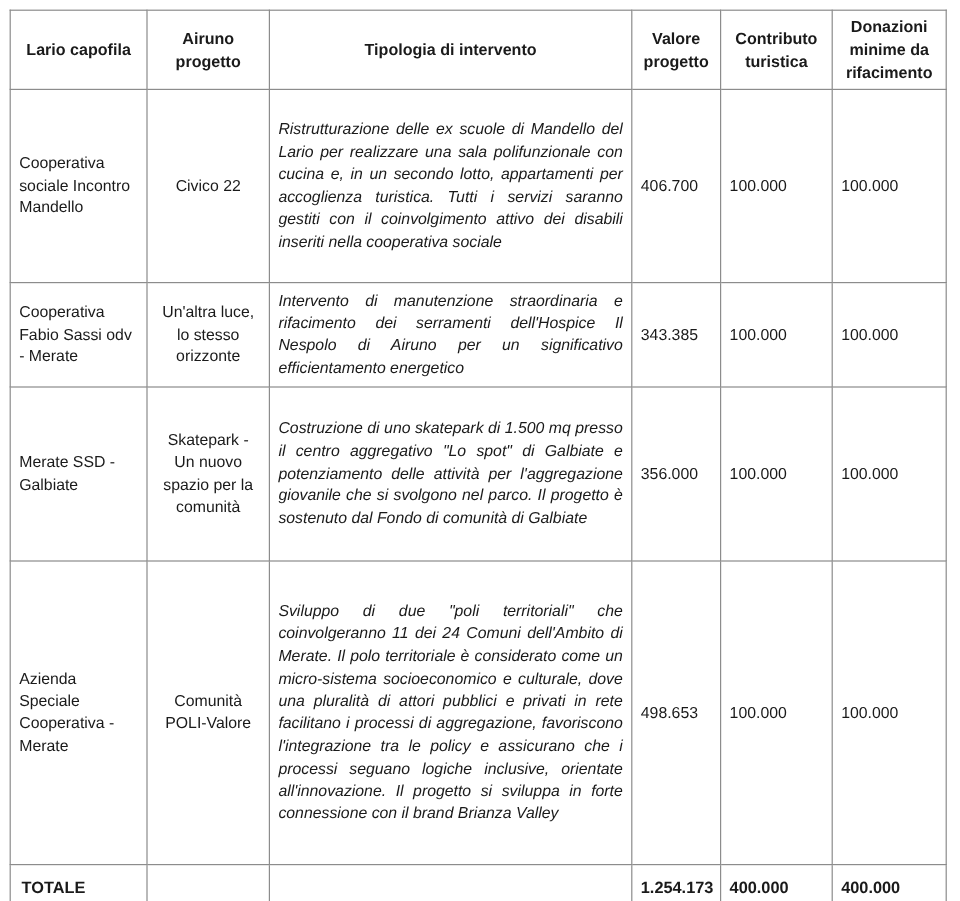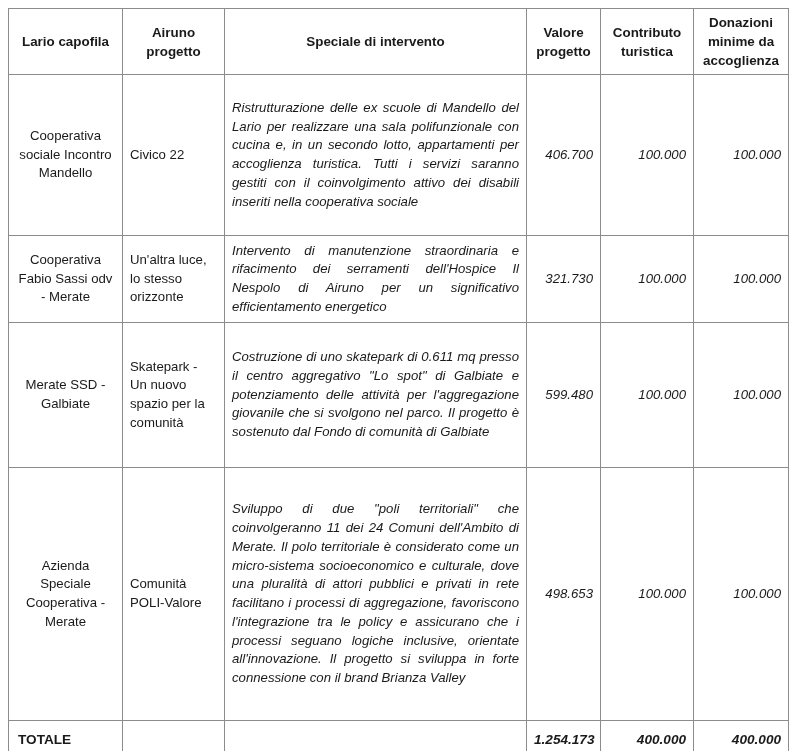--- a/index.html
+++ b/index.html
@@ -53,41 +53,40 @@
 
   
   col.c-ente      { width: 114px; }
   col.c-titolo    { width: 102px; }
   col.c-tipologia { width: 302px; }
   col.c-valore    { width: 74px; }
   col.c-contrib   { width: 93px; }
   col.c-donaz     { width: 95px; }
 
   td.cell-ente {
-    text-align: center;
+    text-align: left;
     padding-left: 9px;
     padding-right: 5px;
   }
   td.cell-titolo {
-    text-align: left;
+    text-align: center;
     padding-left: 9px;
     padding-right: 5px;
   }
   td.cell-tipologia {
     text-align: justify;
     text-align-last: left;
     padding-left: 8px;
     padding-right: 8px;
     hyphens: none;
     font-style: italic;
   }
   td.cell-num {
-    text-align: right;
+    text-align: left;
     white-space: nowrap;
-    font-style: italic;
   }
 
   tr.total-row td {
     font-weight: bold;
     height: 30px;
     padding-top: 4px;
     padding-bottom: 4px;
   }
   tr.total-row td.cell-ente {
     text-align: left;
@@ -121,62 +120,62 @@
     <thead>
       <tr>
         <th>
           <span>Lario capofila</span>
         </th>
         <th>
           <span>Airuno</span><br>
           <span>progetto</span>
         </th>
         <th>
-          <span>Speciale di intervento</span>
+          <span>Tipologia di intervento</span>
         </th>
         <th>
           <span>Valore</span><br>
           <span>progetto</span>
         </th>
         <th>
           <span>Contributo</span><br>
           <span>turistica</span>
         </th>
         <th>
           <span>Donazioni</span><br>
           <span>minime da</span><br>
-          <span>accoglienza</span>
+          <span>rifacimento</span>
         </th>
       </tr>
     </thead>
 
     <tbody>
       <tr class="row-1">
         <td class="cell-ente">Cooperativa sociale Incontro Mandello</td>
         <td class="cell-titolo">Civico 22</td>
         <td class="cell-tipologia">Ristrutturazione delle ex scuole di Mandello del Lario per realizzare una sala polifunzionale con cucina e, in un secondo lotto, appartamenti per accoglienza turistica. Tutti i servizi saranno gestiti con il coinvolgimento attivo dei disabili inseriti nella cooperativa sociale</td>
         <td class="cell-num">406.700</td>
         <td class="cell-num">100.000</td>
         <td class="cell-num">100.000</td>
       </tr>
 
       <tr class="row-2">
         <td class="cell-ente">Cooperativa Fabio Sassi odv - Merate</td>
         <td class="cell-titolo">Un'altra luce, lo stesso orizzonte</td>
         <td class="cell-tipologia">Intervento di manutenzione straordinaria e rifacimento dei serramenti dell'Hospice Il Nespolo di Airuno per un significativo efficientamento energetico</td>
-        <td class="cell-num">321.730</td>
+        <td class="cell-num">343.385</td>
         <td class="cell-num">100.000</td>
         <td class="cell-num">100.000</td>
       </tr>
 
       <tr class="row-3">
         <td class="cell-ente">Merate SSD - Galbiate</td>
         <td class="cell-titolo">Skatepark - Un nuovo spazio per la comunità</td>
-        <td class="cell-tipologia">Costruzione di uno skatepark di 0.611 mq presso il centro aggregativo "Lo spot" di Galbiate e potenziamento delle attività per l'aggregazione giovanile che si svolgono nel parco. Il progetto è sostenuto dal Fondo di comunità di Galbiate</td>
-        <td class="cell-num">599.480</td>
+        <td class="cell-tipologia">Costruzione di uno skatepark di 1.500 mq presso il centro aggregativo "Lo spot" di Galbiate e potenziamento delle attività per l'aggregazione giovanile che si svolgono nel parco. Il progetto è sostenuto dal Fondo di comunità di Galbiate</td>
+        <td class="cell-num">356.000</td>
         <td class="cell-num">100.000</td>
         <td class="cell-num">100.000</td>
       </tr>
 
       <tr class="row-4">
         <td class="cell-ente">Azienda Speciale Cooperativa - Merate</td>
         <td class="cell-titolo">Comunità POLI-Valore</td>
         <td class="cell-tipologia">Sviluppo di due "poli territoriali" che coinvolgeranno 11 dei 24 Comuni dell'Ambito di Merate. Il polo territoriale è considerato come un micro-sistema socioeconomico e culturale, dove una pluralità di attori pubblici e privati in rete facilitano i processi di aggregazione, favoriscono l'integrazione tra le policy e assicurano che i processi seguano logiche inclusive, orientate all'innovazione. Il progetto si sviluppa in forte connessione con il brand Brianza Valley</td>
         <td class="cell-num">498.653</td>
         <td class="cell-num">100.000</td>

